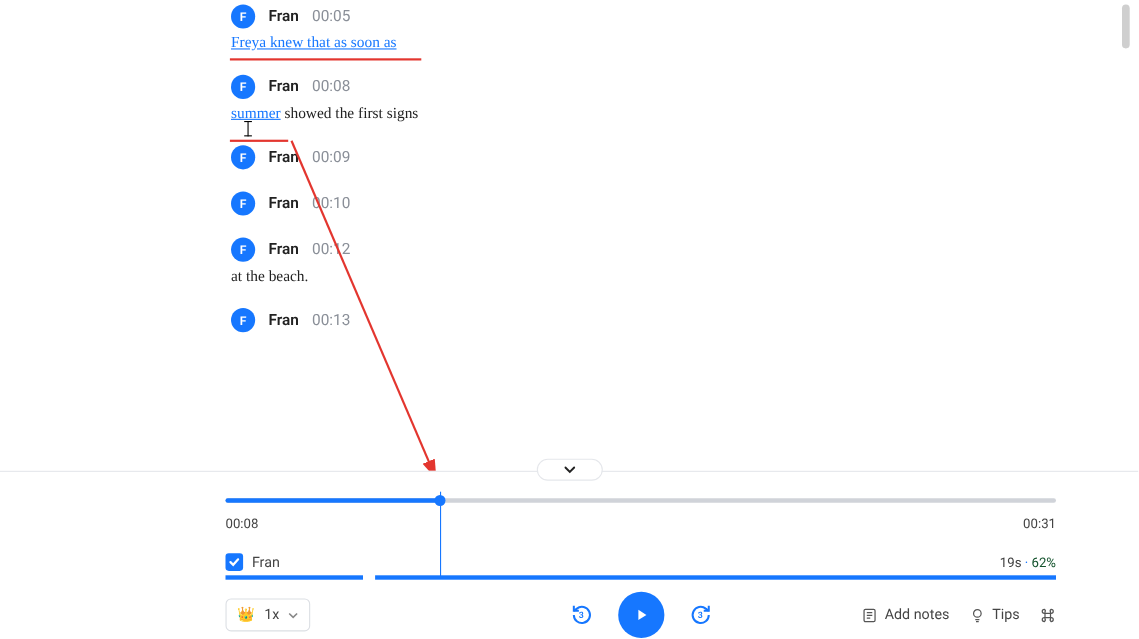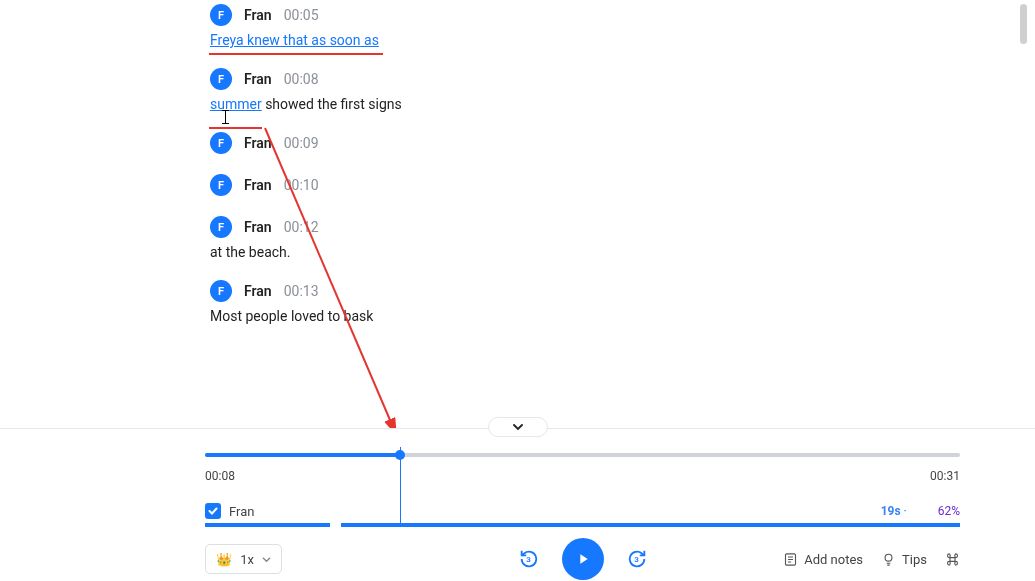--- a/index.html
+++ b/index.html
@@ -4,41 +4,41 @@
 <style>
   * { box-sizing: border-box; }
   html, body { margin: 0; padding: 0; width: 1035px; height: 581px; font-family: -apple-system, "Segoe UI", Roboto, Arial, sans-serif; font-size: 14px; color: #222; background: #fff; overflow: hidden; }
   .viewport { position: relative; width: 1035px; height: 581px; }
   .transcript-pane { position: absolute; left: 0; top: 0; right: 0; bottom: 153px; padding-left: 210px; padding-top: 0; }
   .block { margin-bottom: 20px; width: 740px; }
   .block-head { display: flex; align-items: center; gap: 12px; margin-bottom: 6px; }
   .avatar { width: 22px; height: 22px; border-radius: 50%; background: #1677ff; color: #fff; font-size: 11px; font-weight: 600; display: flex; align-items: center; justify-content: center; }
   .speaker-name { font-weight: 600; color: #222; }
   .timestamp { color: #8a8f98; }
-  .line { color: #222; }
+  .line { color: #222; font-family: Liberation Serif, serif; }
   .line.highlight { color: #1677ff; text-decoration: underline; text-decoration-color: #1677ff; }
   .anno-underline { position: absolute; height: 0; border-top: 2px solid #e3362f; }
   .anno-arrow { position: absolute; left: 0; top: 0; pointer-events: none; }
   .scrollbar { position: absolute; right: 8px; top: 4px; width: 7px; height: 40px; background: #cfcfcf; border-radius: 4px; }
   .footer { position: absolute; left: 0; right: 0; bottom: 0; height: 153px; border-top: 1px solid #e5e7eb; background: #fff; }
   .chevron-tab { position: absolute; top: -12px; left: 50%; transform: translateX(-50%); width: 60px; height: 20px; background: #fff; border: 1px solid #e5e7eb; border-radius: 12px; display: flex; align-items: center; justify-content: center; cursor: pointer; }
   .chevron-tab svg { width: 10px; height: 10px; }
   .timeline-wrap { position: absolute; left: 205px; right: 75px; top: 20px; }
   .track-bg { position: absolute; left: 0; right: 0; top: 4px; height: 4px; background: #d0d3d9; border-radius: 2px; }
   .track-fill { position: absolute; left: 0; top: 4px; height: 4px; background: #1677ff; border-radius: 2px; }
   .thumb { position: absolute; top: 6px; width: 10px; height: 10px; background: #1677ff; border-radius: 50%; transform: translate(-50%, -50%); }
   .time-left { position: absolute; left: 205px; top: 40px; font-size: 12px; color: #444; }
   .time-right { position: absolute; right: 75px; top: 40px; font-size: 12px; color: #444; text-align: left; }
   .speaker-row { position: absolute; left: 205px; right: 75px; top: 68px; height: 28px; display: flex; align-items: center; }
   .speaker-check { width: 16px; height: 16px; background: #1677ff; border-radius: 3px; margin-right: 8px; display: flex; align-items: center; justify-content: center; }
   .speaker-check svg { width: 10px; height: 10px; }
   .speaker-row-name { font-size: 13px; color: #444; }
   .speaker-row-right { margin-left: auto; font-size: 12px; }
-  .speaker-row-right .dur { color: #3b82f6; font-weight: bold; }
-  .speaker-row-right .pct { color: #6d28d9; margin-left: 28px; }
+  .speaker-row-right .dur { color: #404040; }
+  .speaker-row-right .pct { color: #14532d; }
   .speaker-row-right .dot { color: #1677ff; }
   .seg-track { position: absolute; left: 205px; right: 75px; top: 94px; height: 4px; }
   .seg { position: absolute; top: 0; height: 4px; background: #1677ff; border-radius: 0; }
   .playhead { position: absolute; top: 18px; bottom: 55px; width: 1px; background: #1677ff; }
   .controls-row { position: absolute; left: 205px; right: 75px; top: 112px; height: 36px; display: flex; align-items: center; }
   .pill { height: 30px; border: 1px solid #dcdfe4; border-radius: 5px; background: #fff; display: flex; align-items: center; padding: 0 10px; gap: 8px; font-size: 13px; color: #444; cursor: pointer; }
   .pill svg.chev { width: 9px; height: 9px; }
   .pill + .pill { margin-left: 12px; }
   .speed-icon { color: #f59e0b; font-size: 13px; }
   .center-controls { position: absolute; left: 50%; transform: translateX(-50%); display: flex; align-items: center; gap: 22px; }
@@ -106,21 +106,20 @@
       </div>
       <div class="line">at the beach.</div>
     </div>
 
     <div class="block">
       <div class="block-head">
         <div class="avatar">F</div>
         <span class="speaker-name">Fran</span>
         <span class="timestamp">00:13</span>
       </div>
-      <div class="line">Most people loved to bask</div>
     </div>
 
   </div>
 
   <div class="scrollbar"></div>
 
   <div class="anno-underline" style="left:209px; top:53px; width:174px;"></div>
   <div class="anno-underline" style="left:209px; top:127px; width:53px;"></div>
 
   <div class="cursor-ibeam" style="left:225px; top:110px;"></div>

